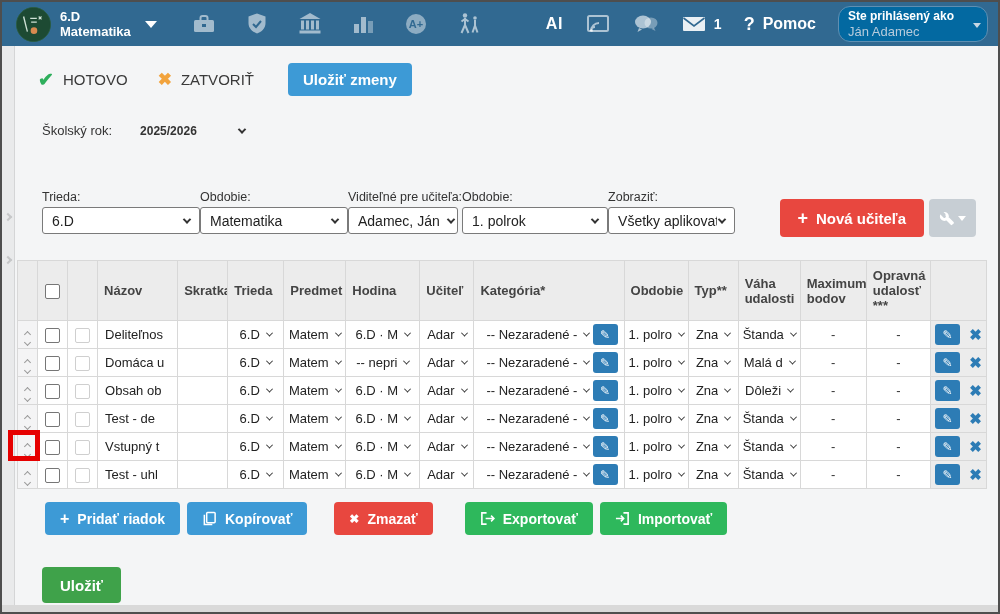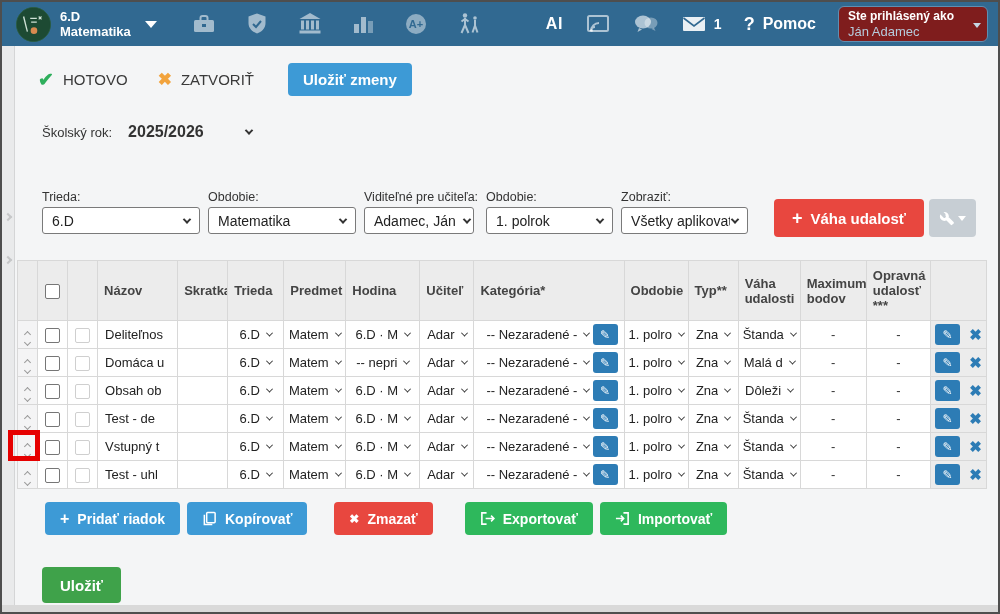--- a/index.html
+++ b/index.html
@@ -16,21 +16,21 @@
   .topicons { display:flex; align-items:center; gap:27px; margin-left:34px; }
   .ticon { width:26px; height:26px; display:flex; align-items:center; justify-content:center; }
   .ticon svg { width:26px; height:26px; }
   .topright { margin-left:auto; display:flex; align-items:center; gap:22px; }
   .ai-label { color:#fff; font-weight:bold; font-size:16px; letter-spacing:.5px; }
   .mail-wrap { display:flex; align-items:center; gap:7px; }
   .mail-count { color:#fff; font-weight:bold; font-size:14px; }
   .help-wrap { display:flex; align-items:center; gap:8px; color:#fff; font-weight:bold; }
   .help-q { font-size:18px; }
   .help-label { font-size:16px; }
-  .loginbox { position:relative; width:150px; height:36px; background:#7f1d1d; border:1px solid #5f8fb2; border-radius:6px; padding:2px 20px 2px 9px; }
+  .loginbox { position:relative; width:150px; height:36px; background:#0369a1; border:1px solid #5f8fb2; border-radius:12px; padding:2px 20px 2px 9px; }
   .loginbox .l1 { color:#fff; font-weight:bold; font-size:12px; line-height:15px; white-space:nowrap; }
   .loginbox .l2 { color:#b6cbdc; font-size:13px; line-height:15px; white-space:nowrap; }
   .loginbox .caret { position:absolute; right:6px; top:16px; margin:0; border-top-color:#c6d7e4; }
 
   
   .leftstrip { position:absolute; left:0; top:44px; bottom:0; width:13px; background:#e9eaeb; border-right:1px solid #d4d5d6; }
   .strip-chv { position:absolute; left:3px; width:6px; height:6px; border-right:2px solid #c6c7c8; border-top:2px solid #c6c7c8; transform:rotate(45deg); }
 
   
   .content { position:absolute; left:14px; top:44px; right:0; bottom:0; }
@@ -41,30 +41,30 @@
   .glyph-x { color:#f2a33c; font-size:17px; font-weight:bold; }
   .btn { display:inline-flex; align-items:center; justify-content:center; gap:8px; border-radius:4px; color:#fff; border:none; cursor:pointer; font-family:inherit; }
   .btn-blue { background:#3d9ad6; }
   .btn-red { background:#e8473f; }
   .btn-green { background:#2eb85c; }
   .btn-save-changes { font-size:15px; font-weight:bold; padding:8px 15px; margin-left:4px; }
 
   .titleblock { position:absolute; top:70px; left:26px; }
   .pagetitle { font-variant:small-caps; font-weight:bold; font-size:30px; letter-spacing:.5px; color:#333; }
   .yearline { display:flex; align-items:center; margin-top:7px; font-size:13px; color:#333; }
-  .yearvalue { font-weight:bold; font-size:16px; margin-left:16px; }
+  .yearvalue { font-weight:bold; font-size:12px; margin-left:28px; }
   .chv { display:inline-block; width:6px; height:6px; border-right:2px solid #333; border-bottom:2px solid #333; transform:rotate(45deg) translate(-1px,-1px); }
   .yearline .chv { margin-left:42px; }
 
-  .filters { position:absolute; top:144px; left:26px; display:flex; gap:8px; }
+  .filters { position:absolute; top:144px; left:26px; display:flex; }
   .fgroup { display:flex; flex-direction:column; }
   .flabel { font-size:12.5px; color:#333; margin-bottom:3px; }
   .fselect { display:flex; align-items:center; justify-content:space-between; background:#fff; border:1px solid #7a7a7a; border-radius:3px; height:27px; padding:0 9px; font-size:14px; color:#222; cursor:pointer; white-space:nowrap; overflow:hidden; }
   .fselect .chv { flex:0 0 auto; margin-left:8px; }
-  .w-trieda{width:158px;} .w-predmet{width:148px;} .w-ucitel{width:110px;text-align:right;} .w-obdobie{width:127px;} .w-zobrazit{width:127px;}
+  .w-trieda{width:158px;} .w-predmet{width:148px;} .w-ucitel{width:110px;text-align:right;} .w-obdobie{width:146px;} .w-zobrazit{width:127px;}
   .w-zobrazit .chv{ margin-left:2px; }
 
   .neweventwrap { position:absolute; top:153px; right:22px; display:flex; align-items:stretch; gap:5px; }
   .btn-newevent { font-size:15px; font-weight:bold; padding:0 18px; height:38px; }
   .btn-newevent .plus { font-size:18px; font-weight:bold; }
   .btn-gear { width:47px; height:38px; background:#c7ced4; border:none; border-radius:4px; display:flex; align-items:center; justify-content:center; gap:4px; cursor:pointer; }
   .wrench { position:relative; width:15px; height:15px; transform:rotate(-45deg); }
   .wrench .head { position:absolute; top:0; left:3px; width:9px; height:9px; border:3px solid #fff; border-radius:50%; }
   .wrench .notch { position:absolute; top:-1px; left:6px; width:4px; height:5px; background:#c7ced4; }
   .wrench .handle { position:absolute; top:8px; left:5.5px; width:4px; height:8px; background:#fff; border-radius:1px; }
@@ -279,21 +279,21 @@
         <div class="fselect w-zobrazit">
           <span style="overflow:hidden">Všetky aplikovat</span>
             <span class="chv"></span>
         </div>
       </div>
     </div>
 
     <div class="neweventwrap">
       <button class="btn btn-red btn-newevent">
         <span class="plus">+</span>
-        <span>Váha udalosť</span>
+        <span>Nová učiteľa</span>
       </button>
       <button class="btn-gear">
         <span class="wrench">
             <span class="head"></span>
             <span class="notch"></span>
             <span class="handle"></span>
           </span>
         <span class="caret small"></span>
       </button>
     </div>

